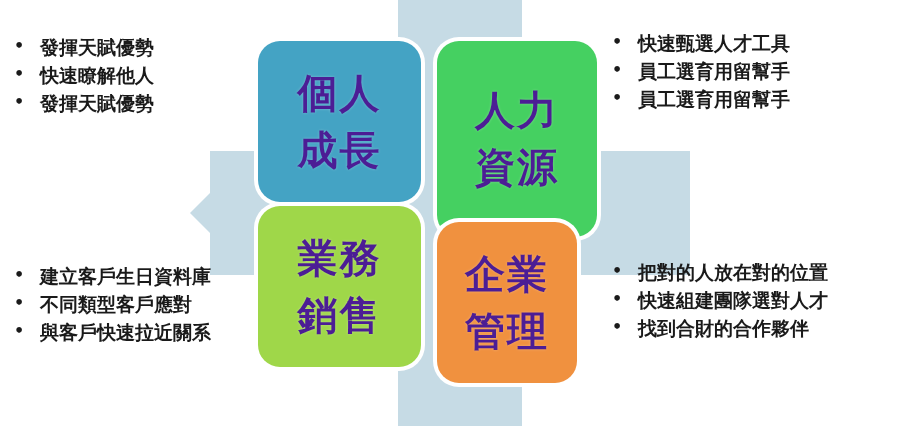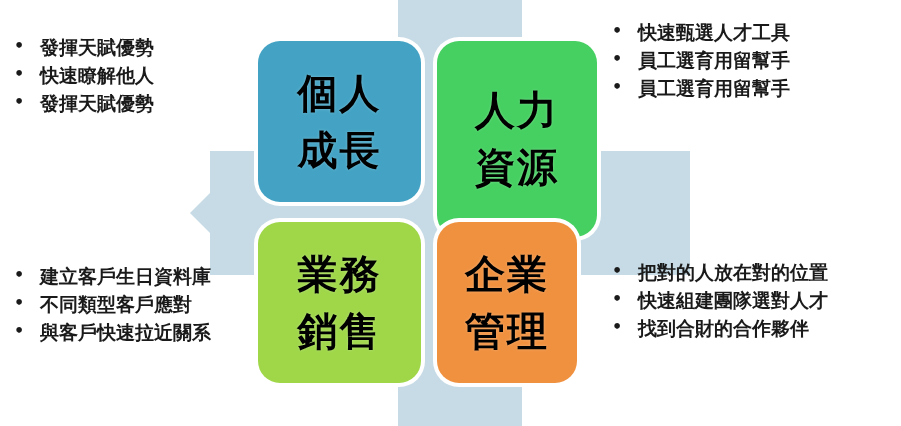--- a/index.html
+++ b/index.html
@@ -34,39 +34,39 @@
 
   
   .box {
     position: absolute;
     border-radius: 22px;
     box-shadow: 0 0 0 4px #ffffff;
     display: flex;
     flex-direction: column;
     align-items: center;
     justify-content: center;
-    color: #000000;
+    color: #4c1d95;
     font-weight: bold;
     font-size: 40px;
     line-height: 1.42;
     letter-spacing: 2px;
     text-shadow: 0 0 3px rgba(255,255,255,0.28);
   }
   .box .l1, .box .l2 { display: block; }
 
   #box-personal-growth {
     left: 258px;  top: 41px;  width: 163px; height: 161px;
     background: #44A3C4;
   }
   #box-human-resources {
     left: 437px;  top: 41px;  width: 160px; height: 196px;
     background: #45D061;
   }
   #box-sales {
-    left: 258px;  top: 222px; width: 163px; height: 161px;
+    left: 258px;  top: 206px; width: 163px; height: 161px;
     background: #9FD749;
   }
   #box-enterprise-management {
     left: 437px;  top: 222px; width: 140px; height: 161px;
     background: #F0913F;
   }
 
   
   .bullets {
     position: absolute;
@@ -86,21 +86,21 @@
   .bullets li::before {
     content: "\2022";
     position: absolute;
     left: 0;
     top: -1px;
     font-size: 16px;
     color: #1a1a1a;
   }
 
   #bullets-personal-growth      { left: 14px;  top: 33px;  }
-  #bullets-human-resources      { left: 612px; top: 18px;  }
+  #bullets-human-resources      { left: 612px; top: 29px;  }
   #bullets-sales                { left: 14px;  top: 262px; }
   #bullets-enterprise-management{ left: 612px; top: 258px; }
 </style>
 </head>
 <body>
 
 <div id="canvas">
 
   <svg class="arrow-layer" viewBox="0 0 901 426" xmlns="http://www.w3.org/2000/svg">
 

